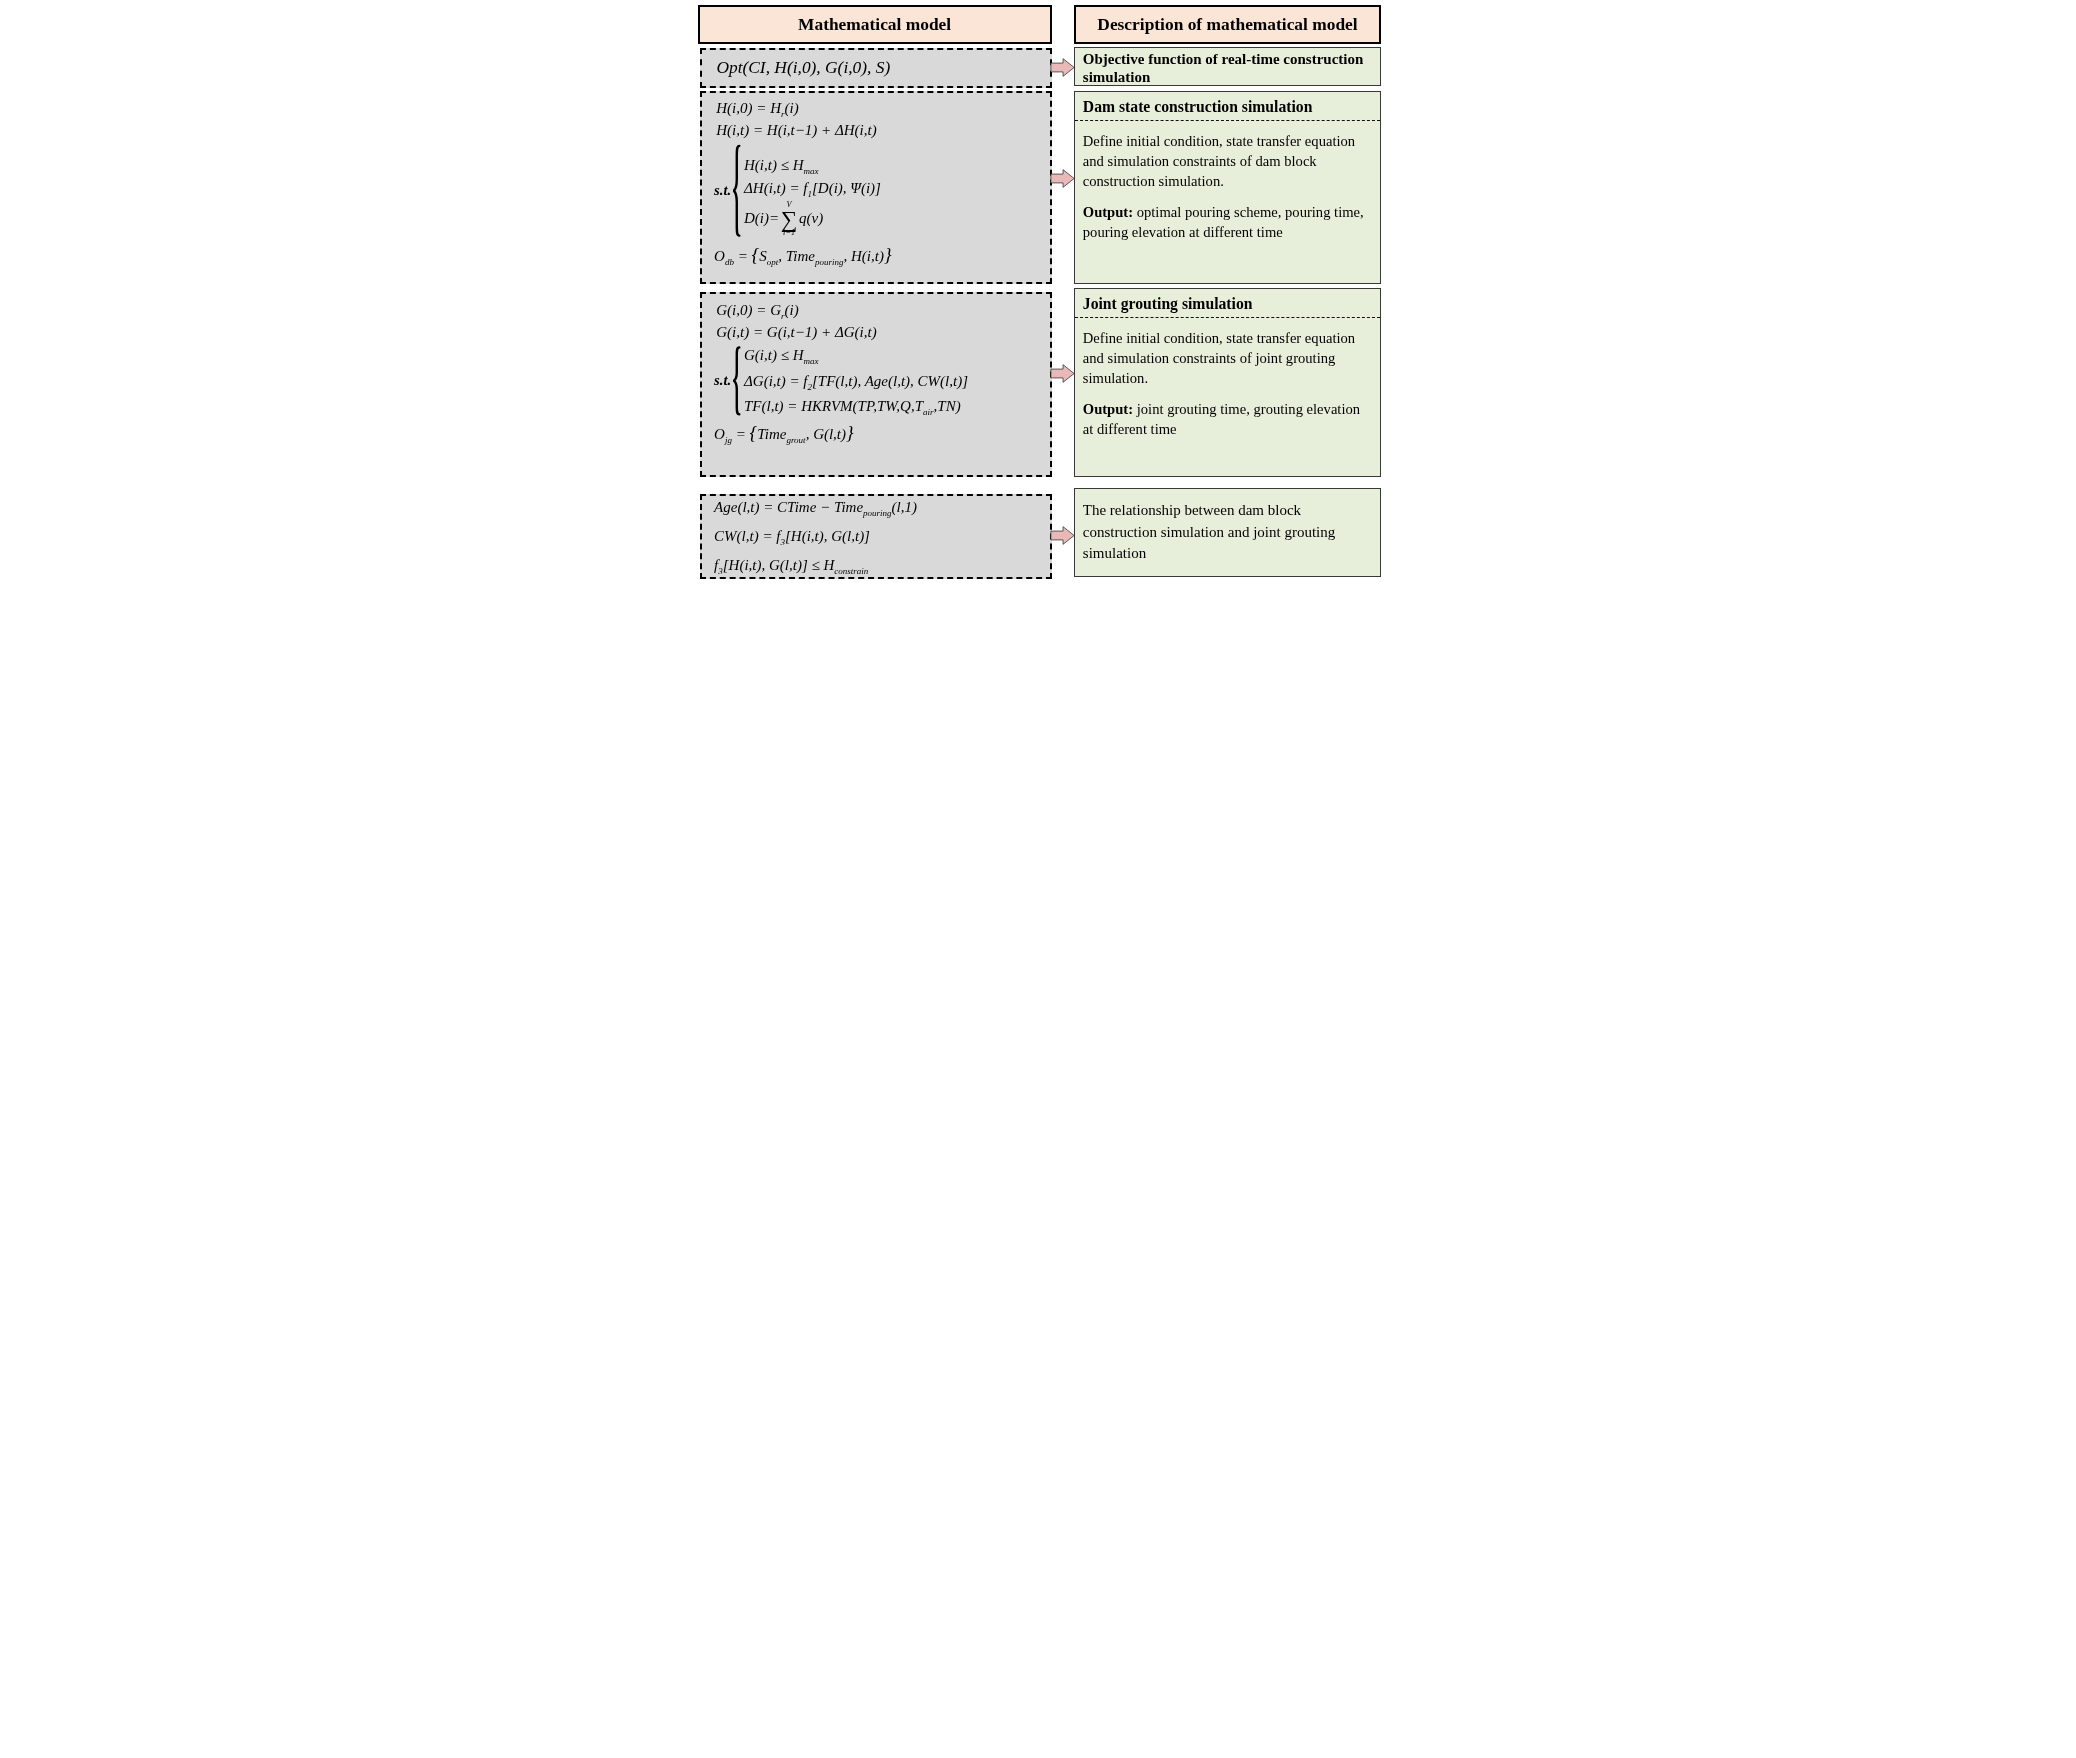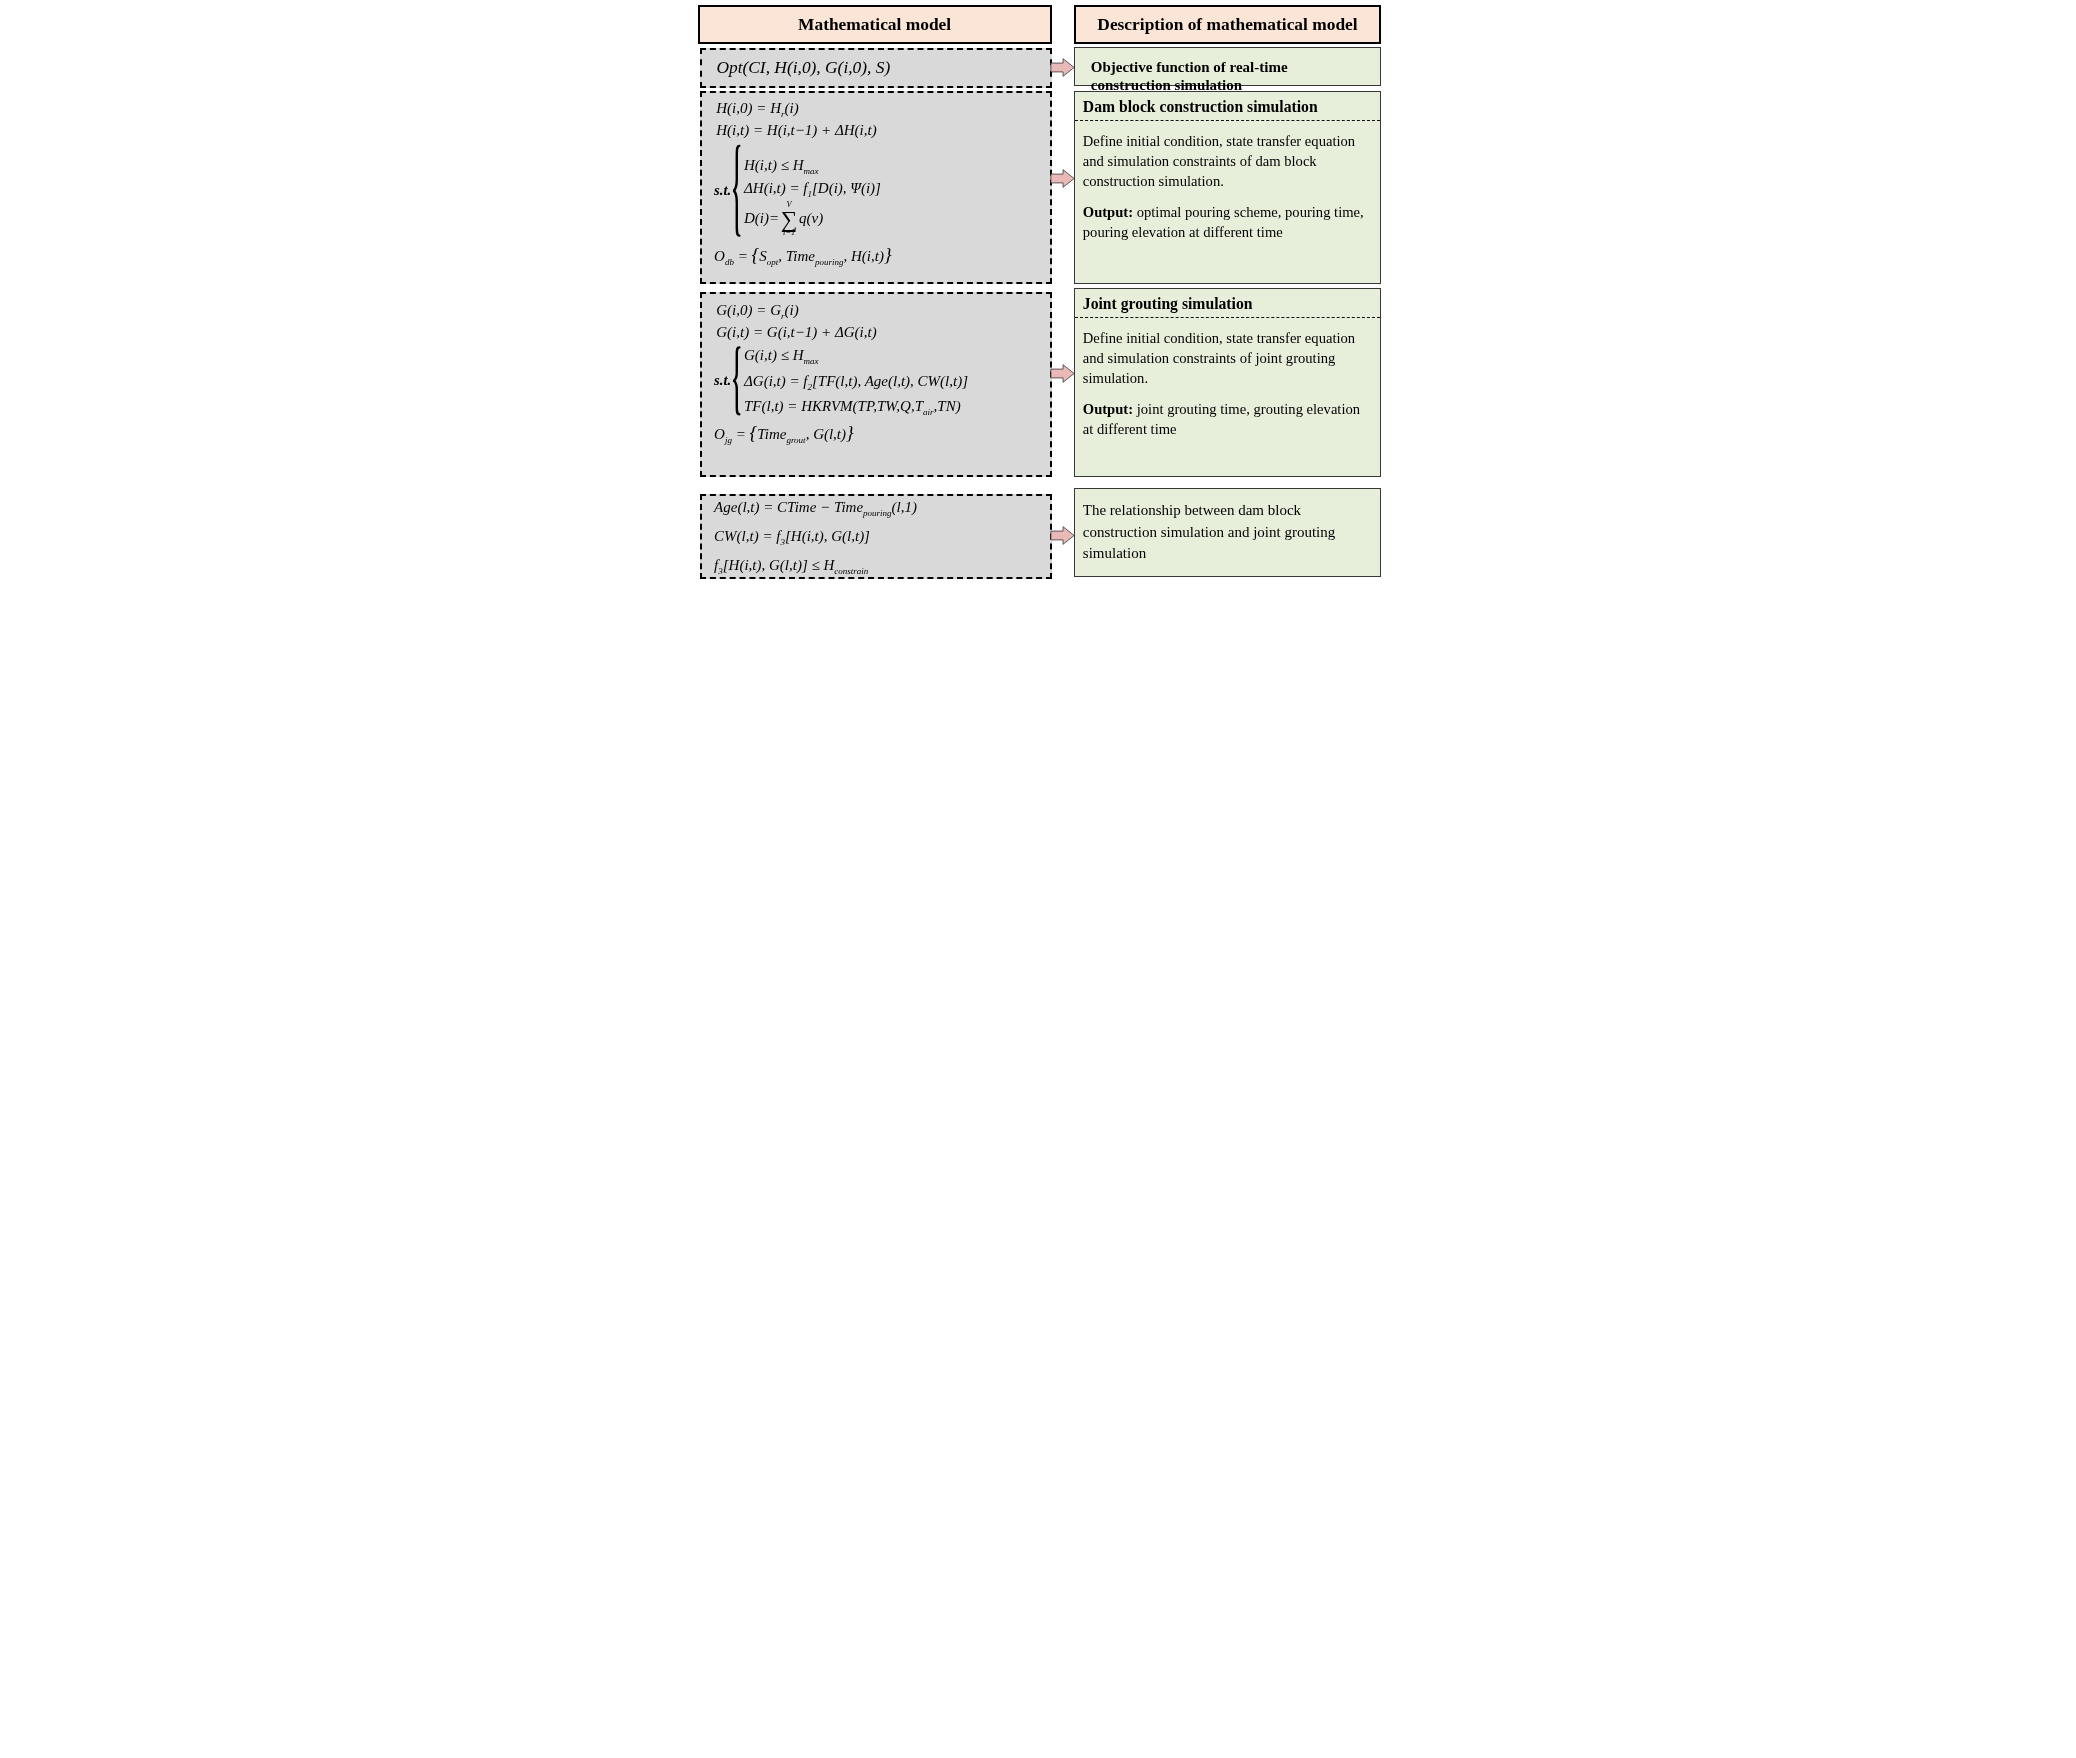--- a/index.html
+++ b/index.html
@@ -30,21 +30,21 @@
   
   .dbox{
     position:absolute;left:382px;width:307px;background:#e7eeda;
     border:1.1px solid #383838;box-sizing:border-box;padding:4.5px 7.8px;
   }
   .box-d1{top:47px;height:39px;padding-top:2.2px;}
   .box-d2{top:91px;height:193px;}
   .box-d3{top:288px;height:189px;}
   .box-d4{top:488px;height:89px;display:flex;align-items:center;}
 
-  .lead-bold{margin:8px;font-weight:bold;font-size:15px;line-height:1.22;}
+  .lead-bold{margin:0;font-weight:bold;font-size:15px;line-height:1.22;}
   .desc-title{margin:1.1px 0 0 0;font-weight:bold;font-size:15.7px;line-height:1.15;}
   .desc-divider{border-bottom:1.7px dashed #111;margin:3.9px -7.8px 0 -7.8px;height:0;}
   .desc-body{margin:10px 0 0 0;font-size:14.6px;line-height:1.4;}
   .output-para{margin:10px 0 0 0;font-size:14.6px;line-height:1.4;}
   .output-label{font-weight:bold;}
   .plain-body{margin:0;font-size:15px;line-height:1.45;}
 
   
   .formula{font-style:italic;font-size:15px;line-height:1.25;white-space:nowrap;}
   .f-lg{font-size:17.4px;}
@@ -104,21 +104,21 @@
         <div class="formula">D(i)=<span class="sum">
               <span class="sum-top">V</span>
               <span class="sigma">∑</span>
               <span class="sum-bot">i=1</span>
             </span>q(v)</div>
       </div>
     </div>
     <div class="formula oline">O<sub>db</sub> = <span class="br">{</span>S<sub>opt</sub>, Time<sub>pouring</sub>, H(i,t)<span class="br">}</span></div>
   </div>
   <div class="dbox box-d2">
-    <p class="desc-title">Dam block construction simulation</p>
+    <p class="desc-title">Dam state construction simulation</p>
     <div class="desc-divider"></div>
     <p class="desc-body">Define initial condition, state transfer equation and simulation constraints of dam block construction simulation.</p>
     <p class="output-para"><span class="output-label">Output:</span><span> optimal pouring scheme, pouring time, pouring elevation at different time</span></p>
   </div>
 
   <div class="gbox box-m3">
     <div class="formula fline fline-first">G(i,0) = G<sub>r</sub>(i)</div>
     <div class="formula fline">G(i,t) = G(i,t−1) + ΔG(i,t)</div>
     <div class="st-row">
       <span class="st-label">s.t.</span>

